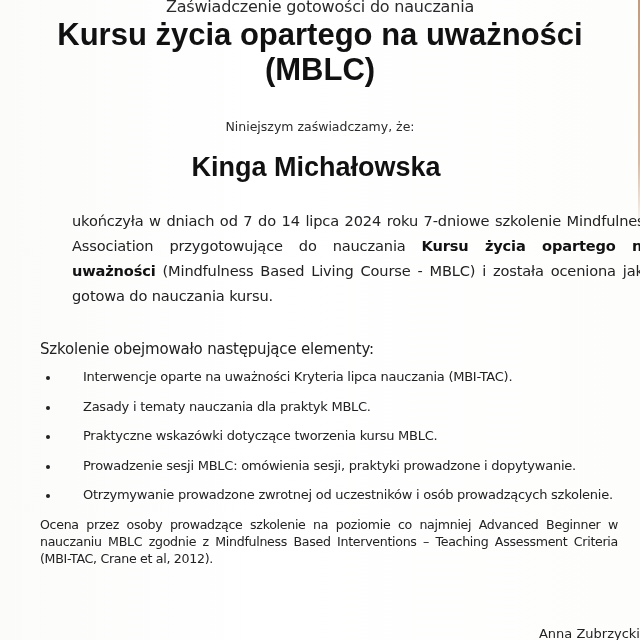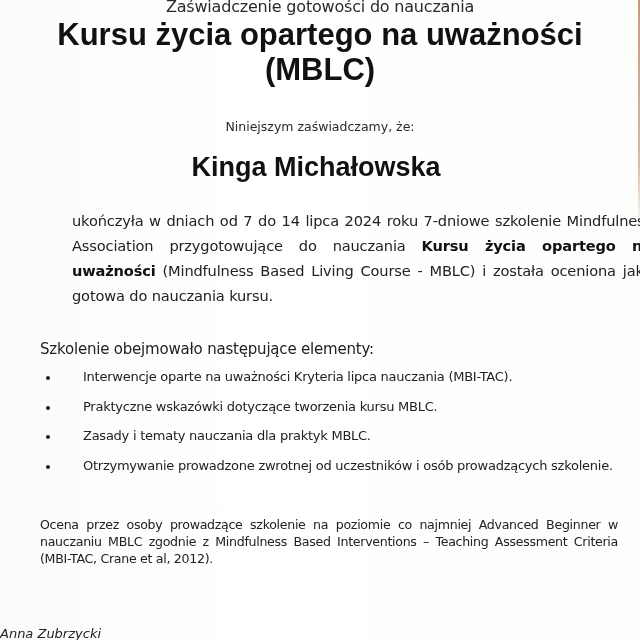--- a/index.html
+++ b/index.html
@@ -131,24 +131,23 @@
     font-size: 12.6px;
     line-height: 17px;
     color: #222;
     text-align: justify;
     letter-spacing: -0.3px;
   }
   .signer {
     position: absolute;
     left: 0; width: 640px;
     top: 626px;
-    text-align: left;
+    text-align: right;
     font-size: 13px;
     color: #222;
-    font-style: italic;
   }
 </style>
 </head>
 <body>
 
 <div class="page">
   <div class="page-edge"></div>
 
   <div class="subtitle">Zaświadczenie gotowości do nauczania</div>
 
@@ -165,25 +164,29 @@
 
   <div class="elements-heading">Szkolenie obejmowało następujące elementy:</div>
 
   <ul class="bullets">
     <li class="bullet-item">
       <span class="bullet-dot"></span>
       <span class="bullet-text">Interwencje oparte na uważności Kryteria lipca nauczania (MBI-TAC).</span>
     </li>
     <li class="bullet-item">
       <span class="bullet-dot"></span>
+      <span class="bullet-text">Zasady i tematy nauczania  dla praktyk MBLC.</span>
+    </li>
+    <li class="bullet-item">
+      <span class="bullet-dot"></span>
       <span class="bullet-text">Praktyczne wskazówki dotyczące tworzenia kursu MBLC.</span>
     </li>
     <li class="bullet-item">
       <span class="bullet-dot"></span>
-      <span class="bullet-text">Zasady i tematy nauczania  dla praktyk MBLC.</span>
+      <span class="bullet-text">Prowadzenie sesji MBLC: omówienia sesji, praktyki prowadzone i dopytywanie.</span>
     </li>
     <li class="bullet-item">
       <span class="bullet-dot"></span>
       <span class="bullet-text">Otrzymywanie prowadzone zwrotnej od uczestników i osób prowadzących szkolenie.</span>
     </li>
   </ul>
 
   <div class="assessment">Ocena przez osoby prowadzące szkolenie na poziomie co najmniej Advanced Beginner w nauczaniu MBLC zgodnie z Mindfulness Based Interventions – Teaching Assessment Criteria (MBI-TAC, Crane et al, 2012).</div>
 
   <div class="signer">Anna Zubrzycki</div>

